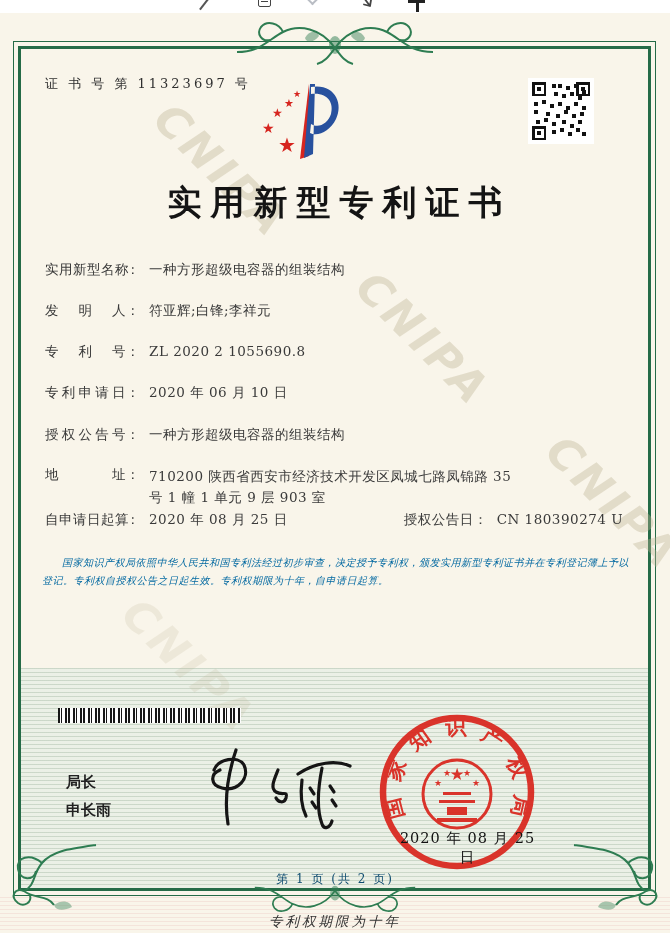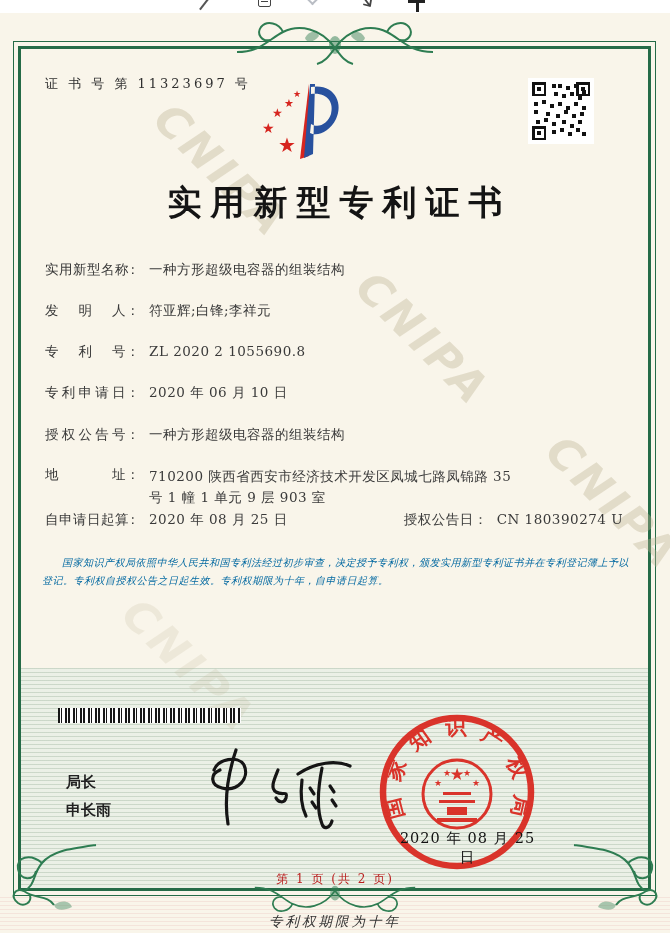--- a/index.html
+++ b/index.html
@@ -70,21 +70,21 @@
 
   .signer { position:absolute; left:66px; top:755px; z-index:3;
             font-family:"DejaVu Sans","Liberation Sans",sans-serif; font-size:15px; font-weight:600; color:#222; line-height:28px; }
   .signature { position:absolute; left:198px; top:727px; z-index:3; }
 
   .seal { position:absolute; left:367px; top:697px; z-index:4; opacity:.92; }
   .seal-date { position:absolute; left:390px; top:816px; width:155px; text-align:center; font-size:14.5px;
                letter-spacing:1px; color:#111; z-index:5; }
 
   .page-footer { position:absolute; left:0; top:858px; width:670px; text-align:center; font-size:12px;
-                 letter-spacing:2px; color:#b91c1c; z-index:3; }
+                 letter-spacing:2px; color:#0c4a6e; z-index:3; }
   .cont-note { position:absolute; left:0; top:900px; width:670px; text-align:center; font-size:13.5px;
                font-style:italic; letter-spacing:3px; color:#333; z-index:3; }
 
   .orn { position:absolute; z-index:2; }
   .orn-top { left:225px; top:5px; }
   .orn-bottom { left:245px; top:853px; transform:scaleY(-1); }
   .orn-bl { left:8px; top:826px; }
   .orn-br { left:572px; top:826px; transform:scaleX(-1); }
 </style>
 </head>

